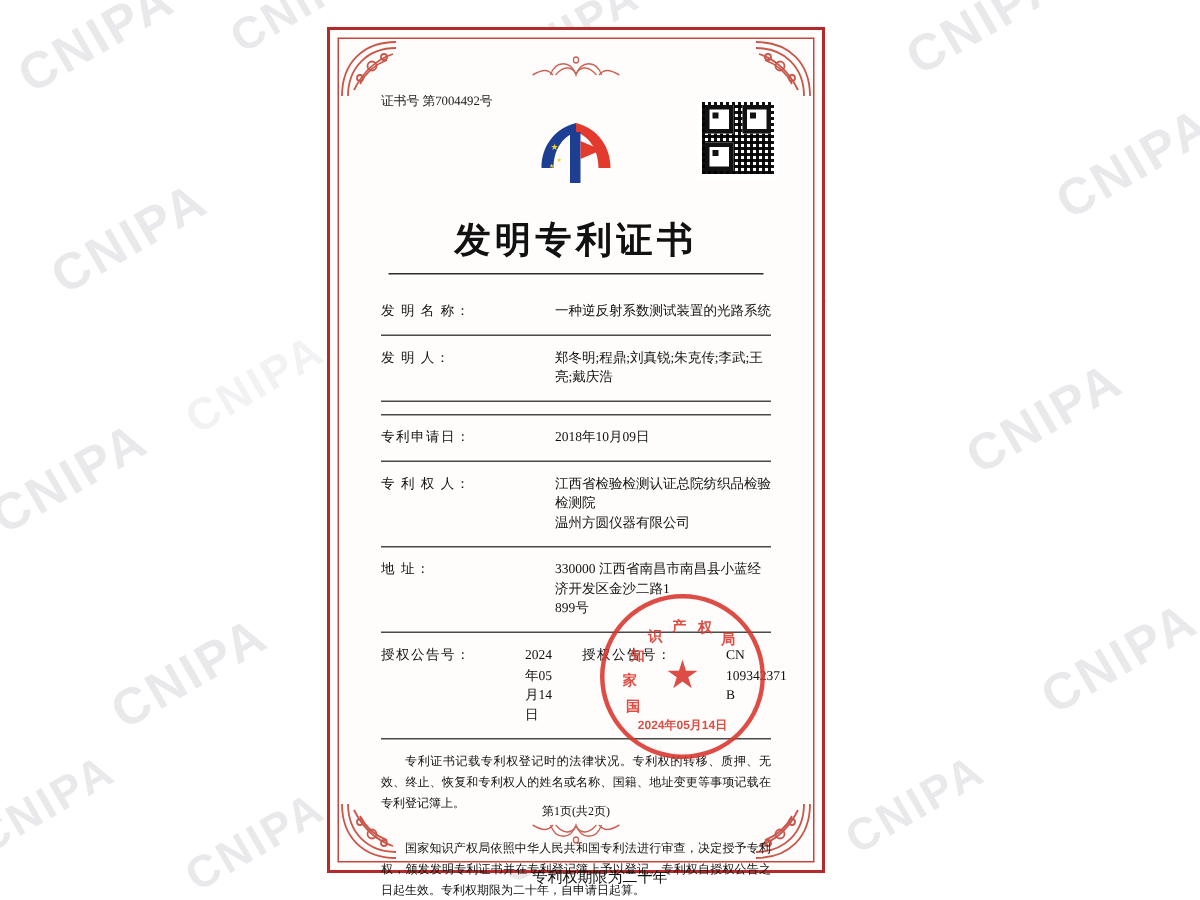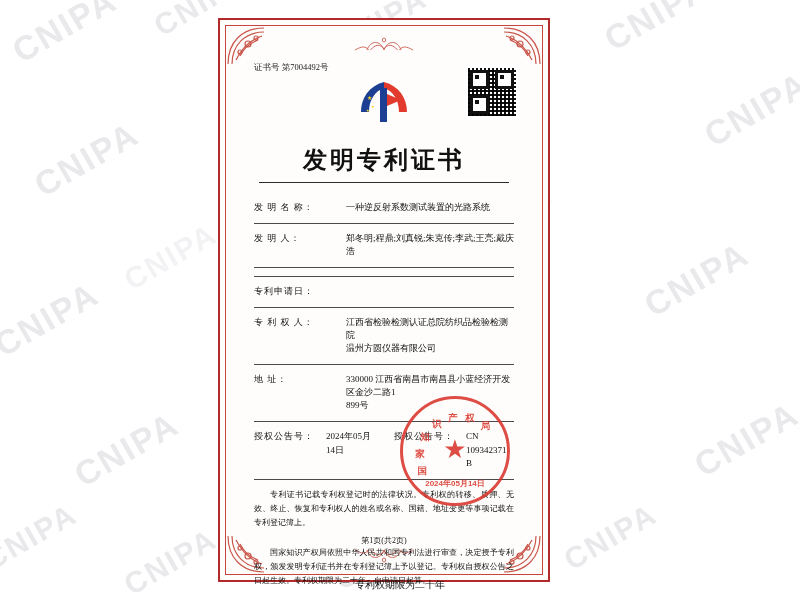--- a/index.html
+++ b/index.html
@@ -77,21 +77,21 @@
     font-size:24px;font-weight:bold;letter-spacing:3px;color:#111;
     font-family:"DejaVu Serif","Liberation Serif",serif;
   }
   .title-rule{
     width:250px;height:1px;background:#2b2b2b;margin:6px auto 0 auto;
   }
 
   .fields{margin:18px 14px 0 14px;font-size:9px;color:#111;line-height:1.45;}
   .row{display:flex;align-items:flex-start;margin-bottom:9px;gap:20px;}
   .lbl{width:72px;flex:0 0 72px;letter-spacing:1px;}
-  .val{flex:1;}
+  .val{flex:1;margin-left:24px;}
   .row-sep{border-bottom:1px solid #4a4a4a;height:0;margin:0 0 8px 0;}
 
   .two-col{display:flex;}
   .two-col .half{flex:1;display:flex;}
   .two-col .half .lbl{width:72px;flex:0 0 72px;}
 
   .para{
     margin:16px 14px 0 14px;font-size:8px;line-height:1.75;color:#111;text-indent:16px;
     text-align:justify;
   }
@@ -288,20 +288,21 @@
       <div class="row">
         <div class="lbl">发 明 人：</div>
         <div class="val">郑冬明;程鼎;刘真锐;朱克传;李武;王亮;戴庆浩</div>
       </div>
       <div class="row-sep"></div>
 
       <div class="row-sep"></div>
 
       <div class="row">
         <div class="lbl">专利申请日：</div>
+        <div class="val">2018年10月09日</div>
       </div>
       <div class="row-sep"></div>
 
       <div class="row">
         <div class="lbl">专 利 权 人：</div>
         <div class="val" style="white-space:pre-line;">江西省检验检测认证总院纺织品检验检测院
 温州方圆仪器有限公司</div>
       </div>
       <div class="row-sep"></div>
 

